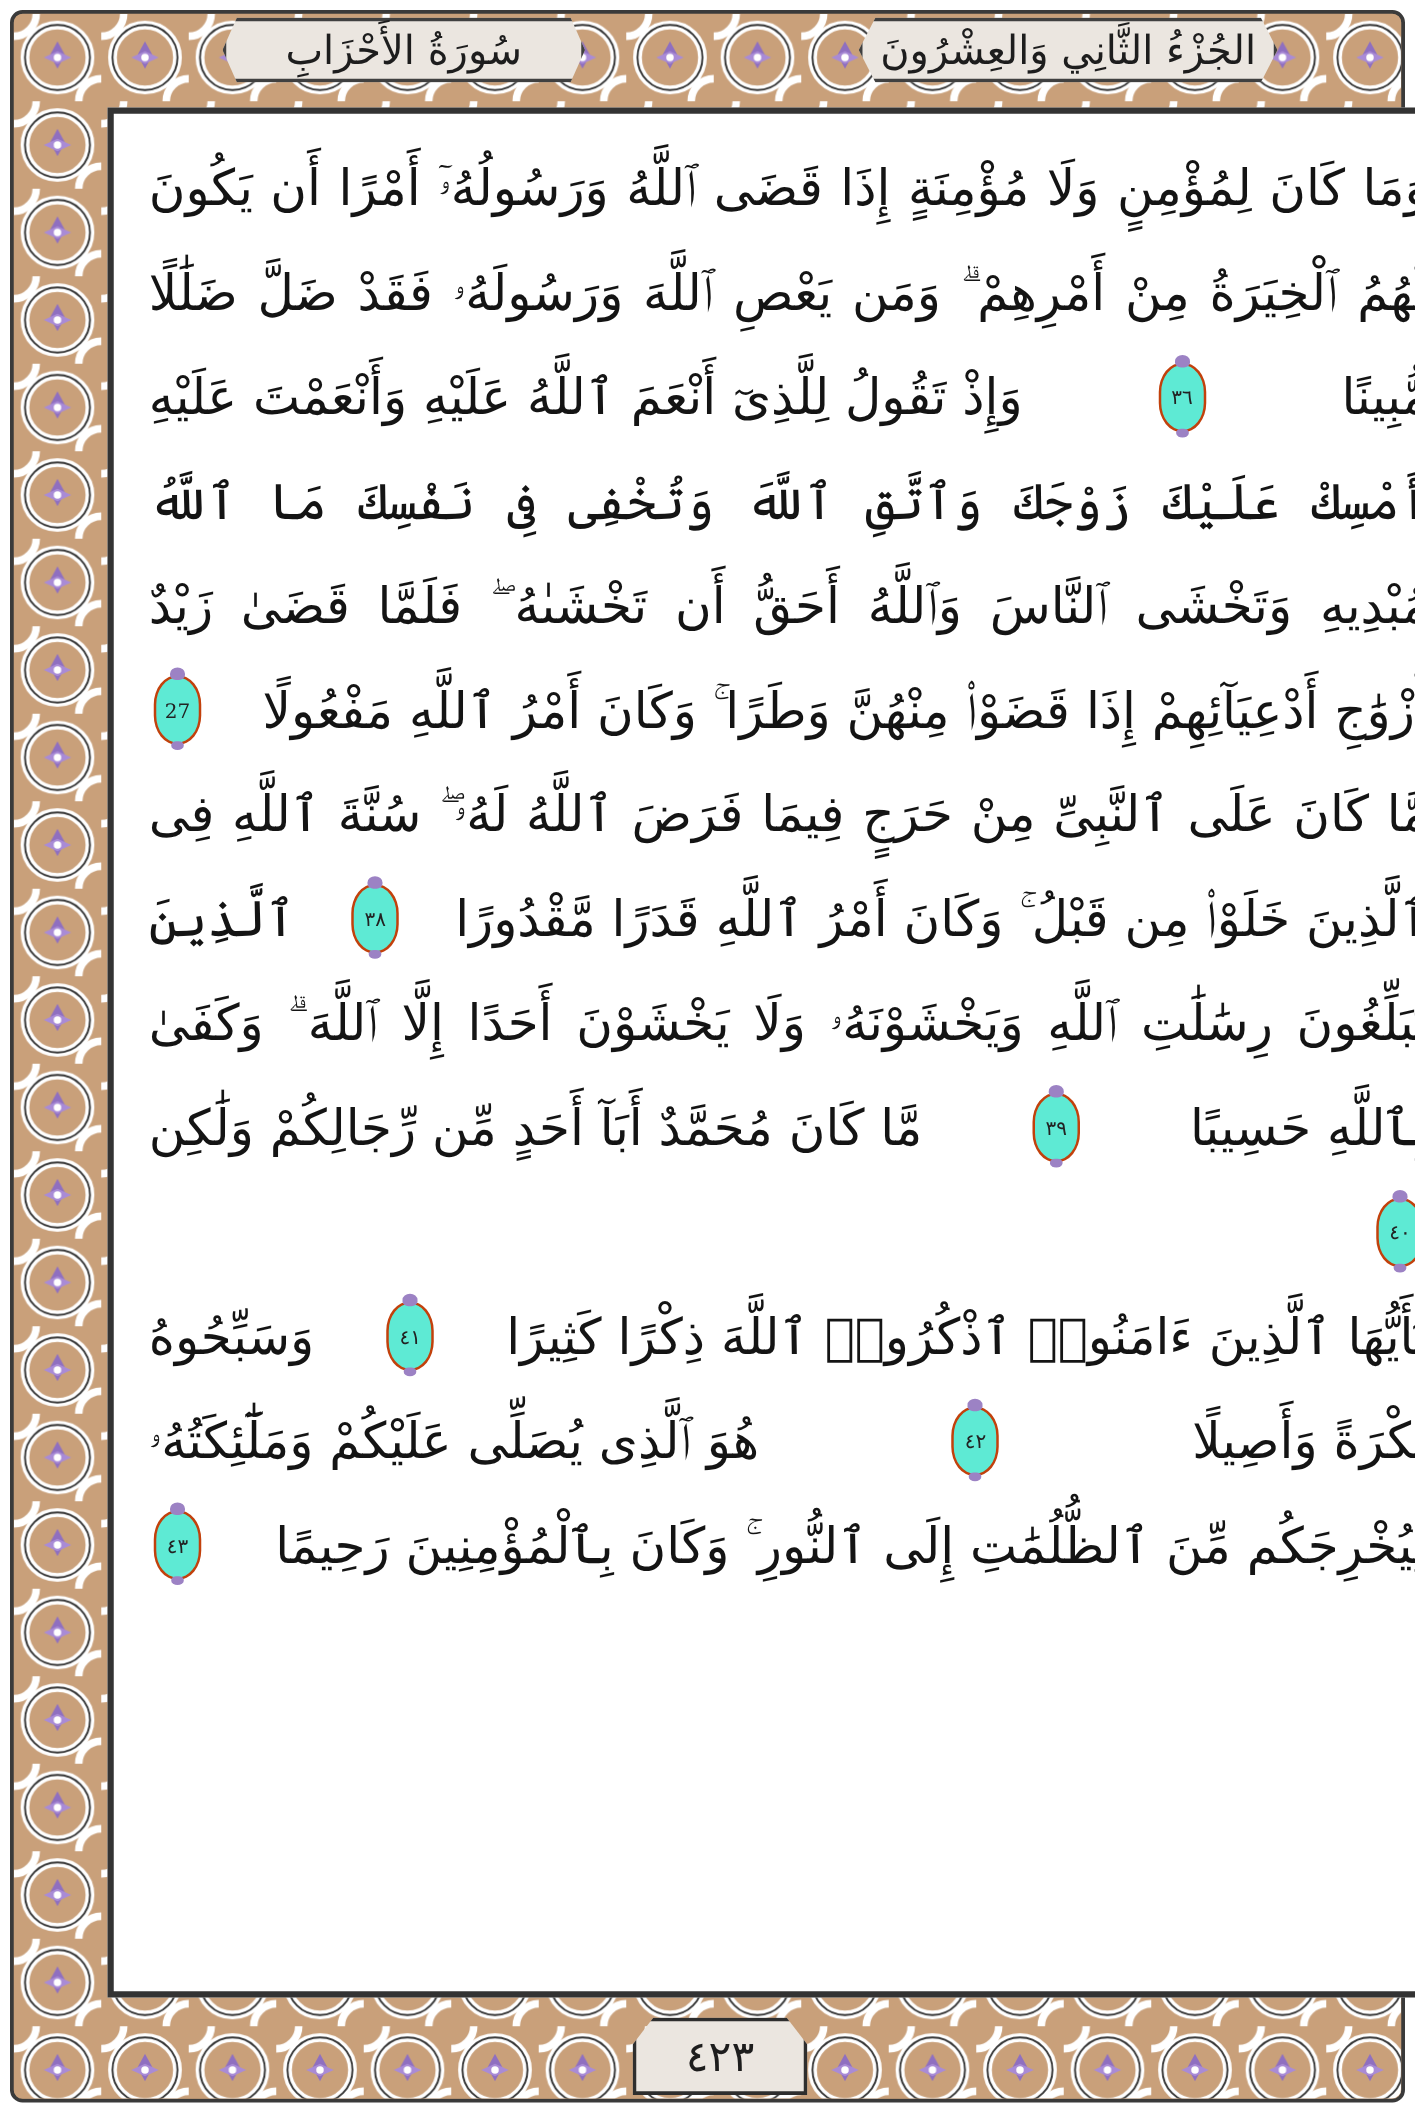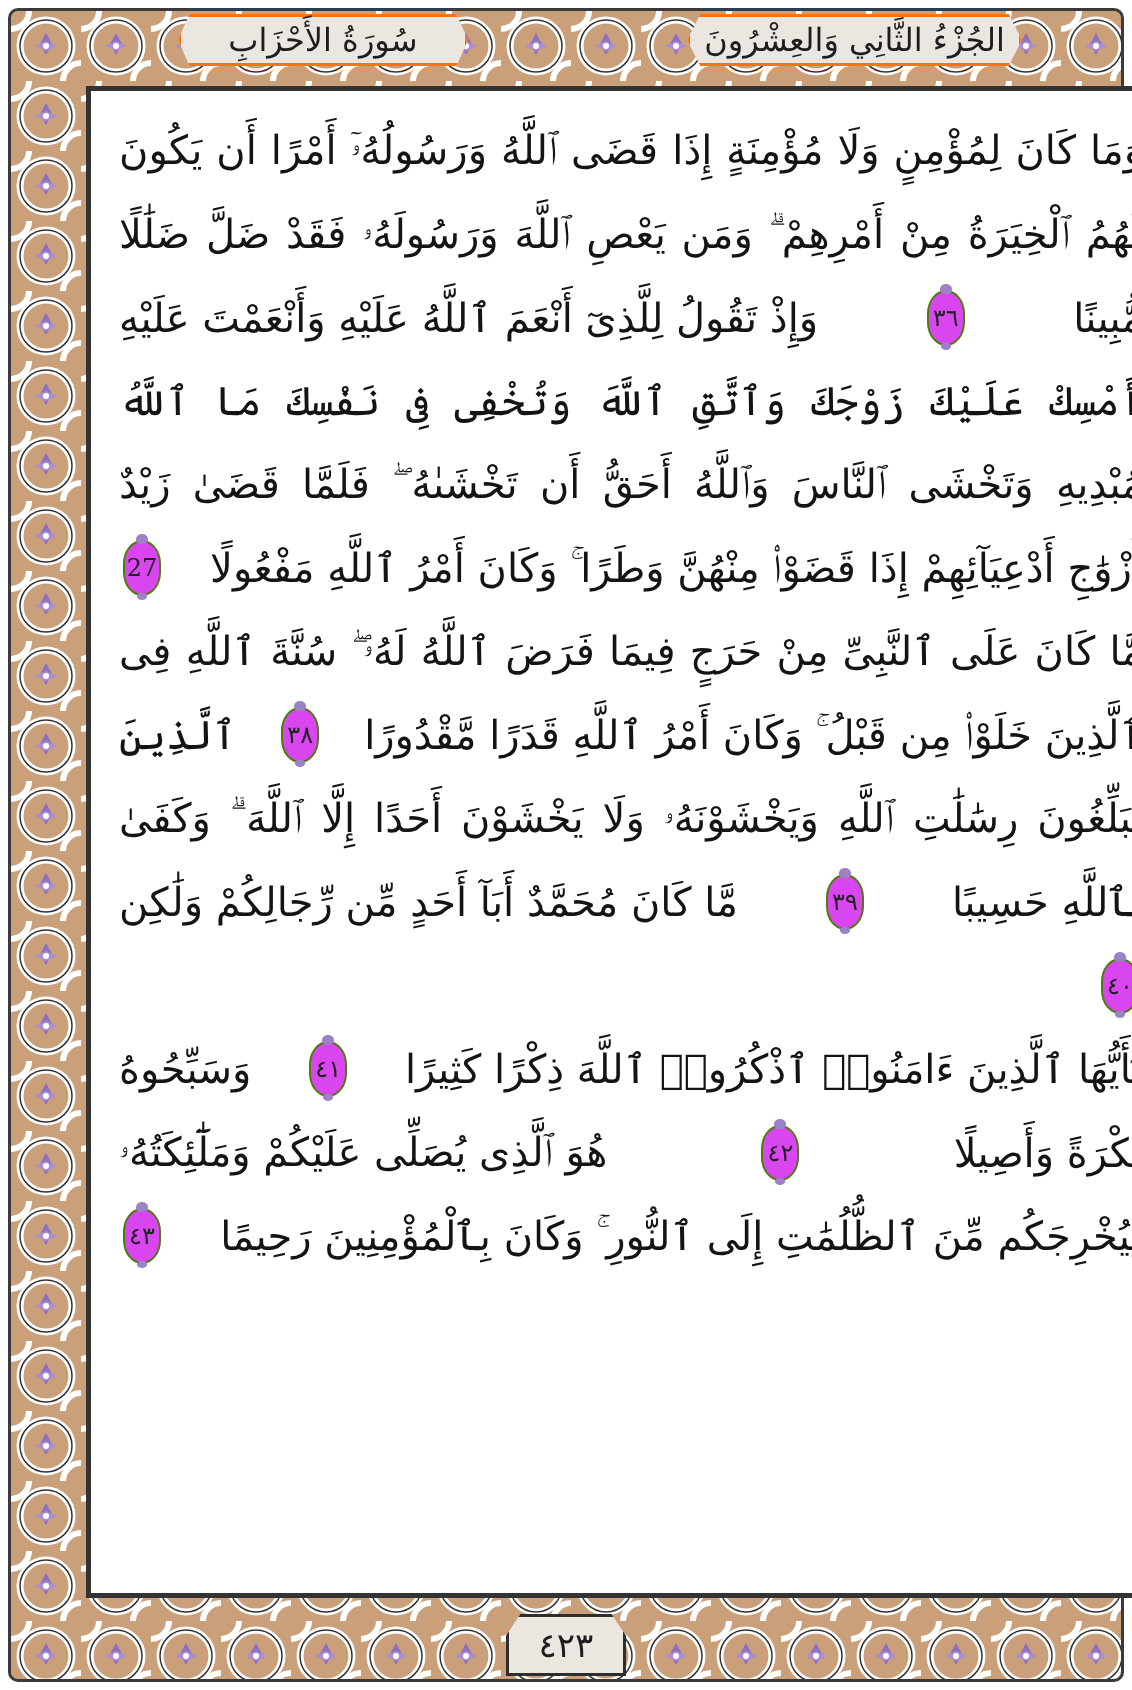--- a/index.html
+++ b/index.html
@@ -1,30 +1,30 @@
 <!DOCTYPE html>
 <html><head>
   <meta charset="utf-8">
   <style>
     html, body { margin:0; padding:0; }
     body { width:1132px; height:1690px; background:#ffffff; position:relative; overflow:hidden; font-family:"DejaVu Sans", sans-serif; }
     .frame { position:absolute; left:8px; top:8px; width:1116px; height:1674px; background:#c9a07a; border:3px solid #3a3a3a; box-sizing:border-box; border-radius:10px; }
     .orn { position:absolute; inset:0; overflow:hidden; border-radius:8px; }
     .orn svg { width:100%; height:100%; display:block; }
-    .title-cart { position:absolute; top:14px; height:52px; background:#ebe6e0; border:3px solid #f97316; box-sizing:border-box; display:flex; align-items:center; justify-content:center; font-family:"DejaVu Serif", serif; font-size:32px; color:#1d1d1d; direction:rtl; clip-path:polygon(4% 0,96% 0,100% 50%,96% 100%,4% 100%,0 50%); }
+    .title-cart { position:absolute; top:14px; height:52px; background:#ebe6e0; border:3px solid #404040; box-sizing:border-box; display:flex; align-items:center; justify-content:center; font-family:"DejaVu Serif", serif; font-size:32px; color:#1d1d1d; direction:rtl; clip-path:polygon(4% 0,96% 0,100% 50%,96% 100%,4% 100%,0 50%); }
     .title-cart.left { left:178px; width:290px; }
     .title-cart.right { right:110px; width:335px; }
     .text-panel { position:absolute; left:86px; top:86px; width:1090px; height:1512px; background:#ffffff; border:5px solid #333333; box-sizing:border-box; }
     .lines { position:absolute; left:28px; right:28px; top:18px; bottom:10px; direction:rtl; }
     .line { height:83.5px; display:flex; align-items:center; justify-content:space-between; font-family:"DejaVu Serif", serif; font-size:40px; color:#141414; white-space:nowrap; text-align:justify; text-align-last:justify; }
     .line span.txt { display:block; width:100%; text-align:justify; text-align-last:justify; }
-    .ayah { display:inline-flex; width:34px; height:52px; border-radius:50% / 42%; border:2px solid #4d7c0f; background:#d946ef; align-items:center; justify-content:center; font-size:24px; color:#222; margin:0 4px; vertical-align:middle; position:relative; }
+    .ayah { display:inline-flex; width:34px; height:52px; border-radius:50% / 42%; border:2px solid #c2410c; background:#5eead4; align-items:center; justify-content:center; font-size:16px; color:#222; margin:0 4px; vertical-align:middle; position:relative; }
     .ayah::before { content:""; position:absolute; top:-8px; left:50%; width:12px; height:10px; margin-left:-6px; background:#9c82c4; border-radius:50% 50% 40% 40%; }
     .ayah::after { content:""; position:absolute; bottom:-6px; left:50%; width:10px; height:7px; margin-left:-5px; background:#9c82c4; border-radius:40% 40% 50% 50%; }
-    .page-cart { position:absolute; left:506px; bottom:14px; width:120px; height:62px; background:#ebe6e0; border:3px solid #2e2e2e; box-sizing:border-box; display:flex; align-items:center; justify-content:center; font-family:"DejaVu Serif", serif; font-size:34px; color:#1d1d1d; clip-path:polygon(12% 0,88% 0,100% 35%,100% 100%,0 100%,0 35%); }
+    .page-cart { position:absolute; left:506px; bottom:14px; width:140px; height:62px; background:#ebe6e0; border:3px solid #2e2e2e; box-sizing:border-box; display:flex; align-items:center; justify-content:center; font-family:"DejaVu Serif", serif; font-size:34px; color:#1d1d1d; clip-path:polygon(12% 0,88% 0,100% 35%,100% 100%,0 100%,0 35%); }
   </style>
 </head>
 <body>
 
 <div class="frame">
   <div class="orn">
     <svg viewBox="0 0 1110 1668" preserveAspectRatio="none">
       <defs>
         <pattern id="p" width="70" height="70" patternUnits="userSpaceOnUse">
           <rect width="70" height="70" fill="#c9a07a"></rect>

